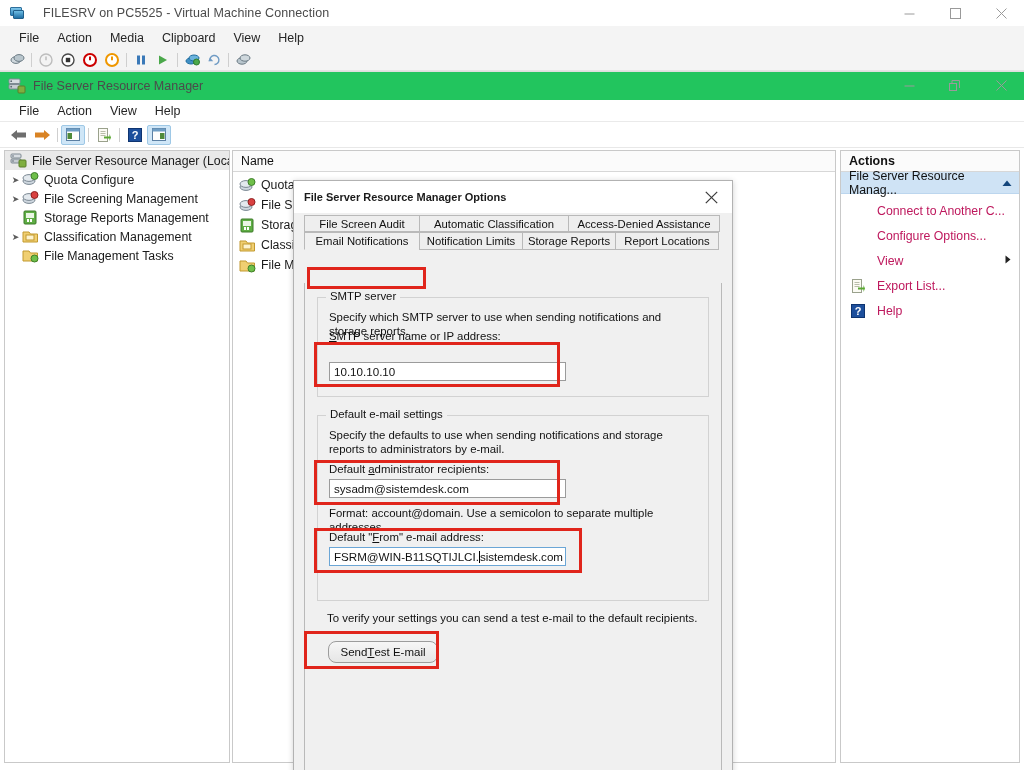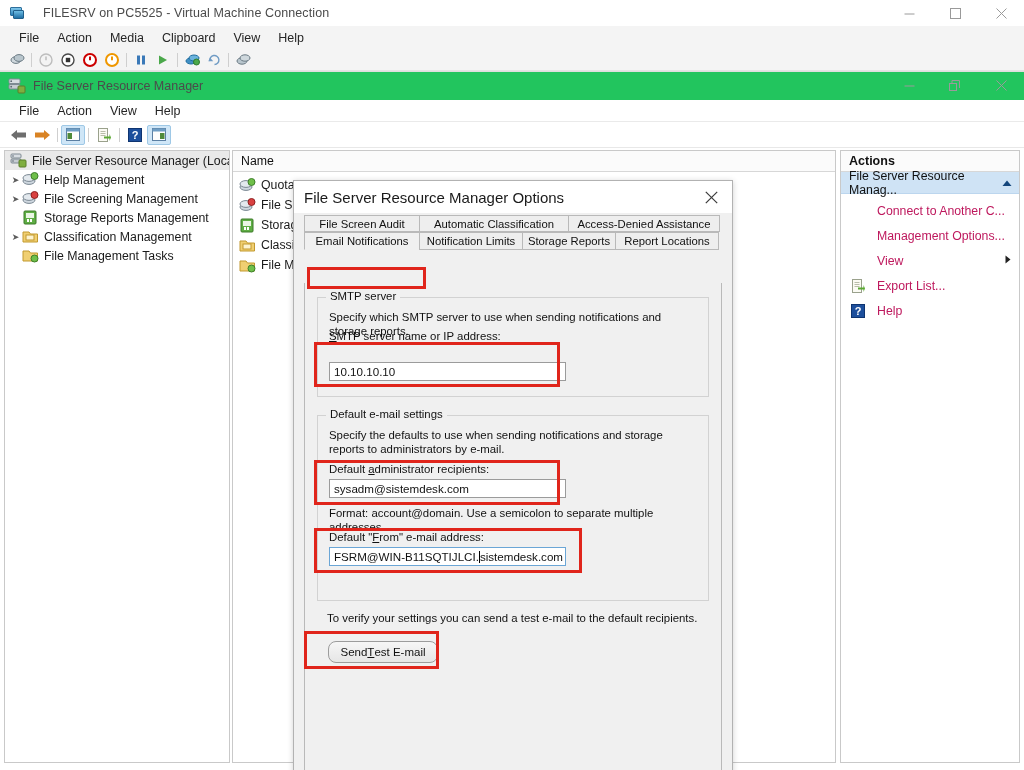--- a/index.html
+++ b/index.html
@@ -124,21 +124,21 @@
   
   .dlg {
     position:absolute; left:293px; top:108px; width:440px; height:648px;
     background:#f0f0f0; border:1px solid #b2b2b2;
     box-shadow: 0 1px 6px rgba(0,0,0,0.18);
   }
   .dlg-title {
     height:32px; background:#ffffff; display:flex; align-items:center; justify-content:space-between;
     padding-left:10px;
   }
-  .dlg-title-text { font-size:15px; color:#1a1a1a; }
+  .dlg-title-text { font-size:11px; color:#1a1a1a;font-weight:bold; }
   .dlg-close { width:42px; height:30px; display:flex; align-items:center; justify-content:center; color:#3a3a3a; }
 
   .dlg-body { position:absolute; left:0; top:32px; width:438px; height:614px; background:#f0f0f0; padding:0 10px; }
 
   .tabs { position:relative; height:34px; margin-top:2px; }
   .tabrow { display:flex; height:17px; }
   .tab {
     font-size:11.3px; color:#111; background:#eeeeee; border:1px solid #b9b9b9;
     display:flex; align-items:center; justify-content:center;
     height:17px; margin-right:-1px; padding:0 6px; white-space:nowrap;
@@ -387,21 +387,21 @@
 
       <div class="tree-row">
         <div class="chev">➤</div>
         <div class="ticon">
           <svg width="17" height="15" viewBox="0 0 17 15">
               <ellipse cx="7" cy="9" rx="6" ry="3.4" fill="#cfd8e0" stroke="#7a8792"></ellipse>
               <ellipse cx="7" cy="6" rx="6" ry="3.4" fill="#e3e9ee" stroke="#7a8792"></ellipse>
               <circle cx="12.5" cy="4" r="3.5" fill="#6fbf4a" stroke="#3e7f2a"></circle>
             </svg>
         </div>
-        <span>Help Management</span>
+        <span>Quota Configure</span>
       </div>
 
       <div class="tree-row">
         <div class="chev">➤</div>
         <div class="ticon">
           <svg width="17" height="15" viewBox="0 0 17 15">
               <ellipse cx="7" cy="9" rx="6" ry="3.4" fill="#cfd8e0" stroke="#7a8792"></ellipse>
               <ellipse cx="7" cy="6" rx="6" ry="3.4" fill="#e3e9ee" stroke="#7a8792"></ellipse>
               <circle cx="12.5" cy="4" r="3.5" fill="#d94141" stroke="#8f2020"></circle>
             </svg>
@@ -512,21 +512,21 @@
             </svg>
         </span>
       </div>
       <div style="padding-top:4px;">
         <div class="act-item">
           <span class="aico"></span>
           <span class="alabel">Connect to Another C...</span>
         </div>
         <div class="act-item">
           <span class="aico"></span>
-          <span class="alabel">Management Options...</span>
+          <span class="alabel">Configure Options...</span>
         </div>
         <div class="act-item">
           <span class="aico"></span>
           <span class="alabel">View</span>
           <span class="sub">
             <svg width="6" height="9" viewBox="0 0 6 9">
                 <polygon points="0.5,0.5 5.5,4.5 0.5,8.5" fill="#222"></polygon>
               </svg>
           </span>
         </div>

